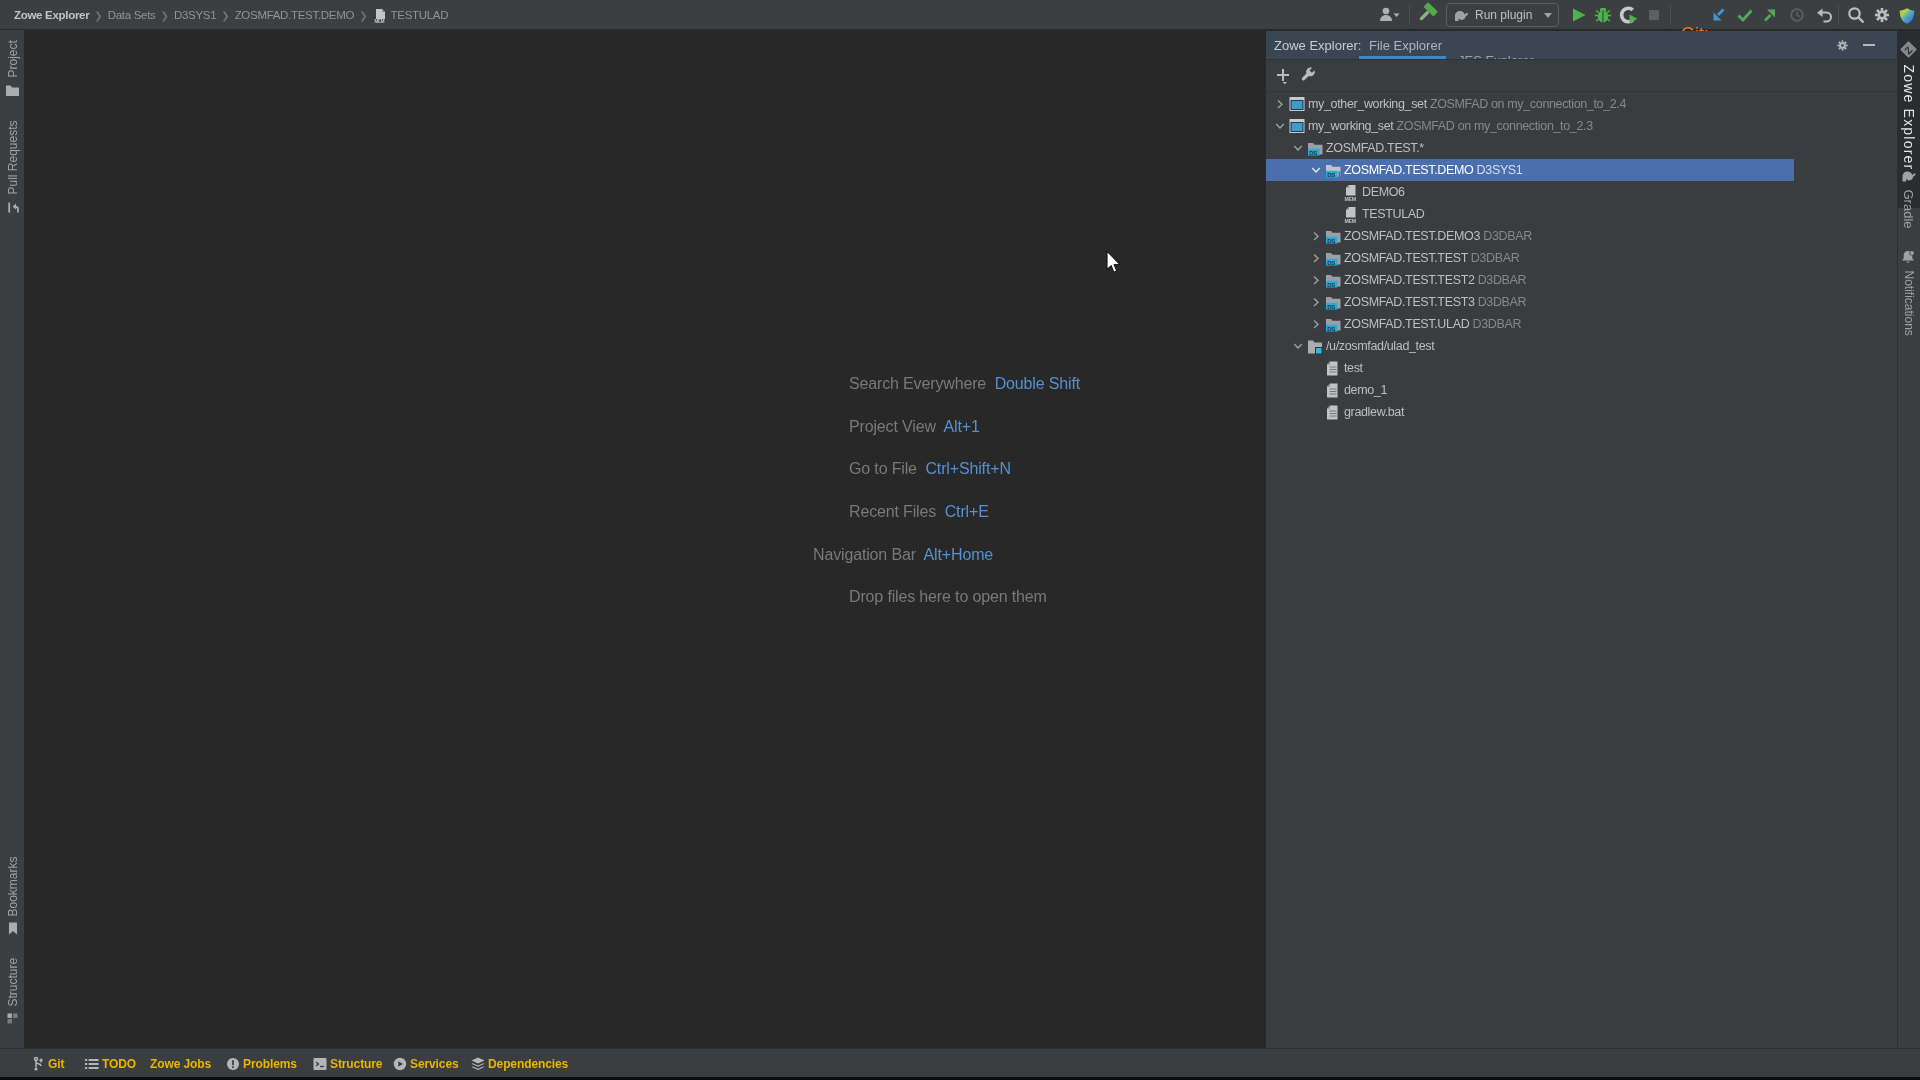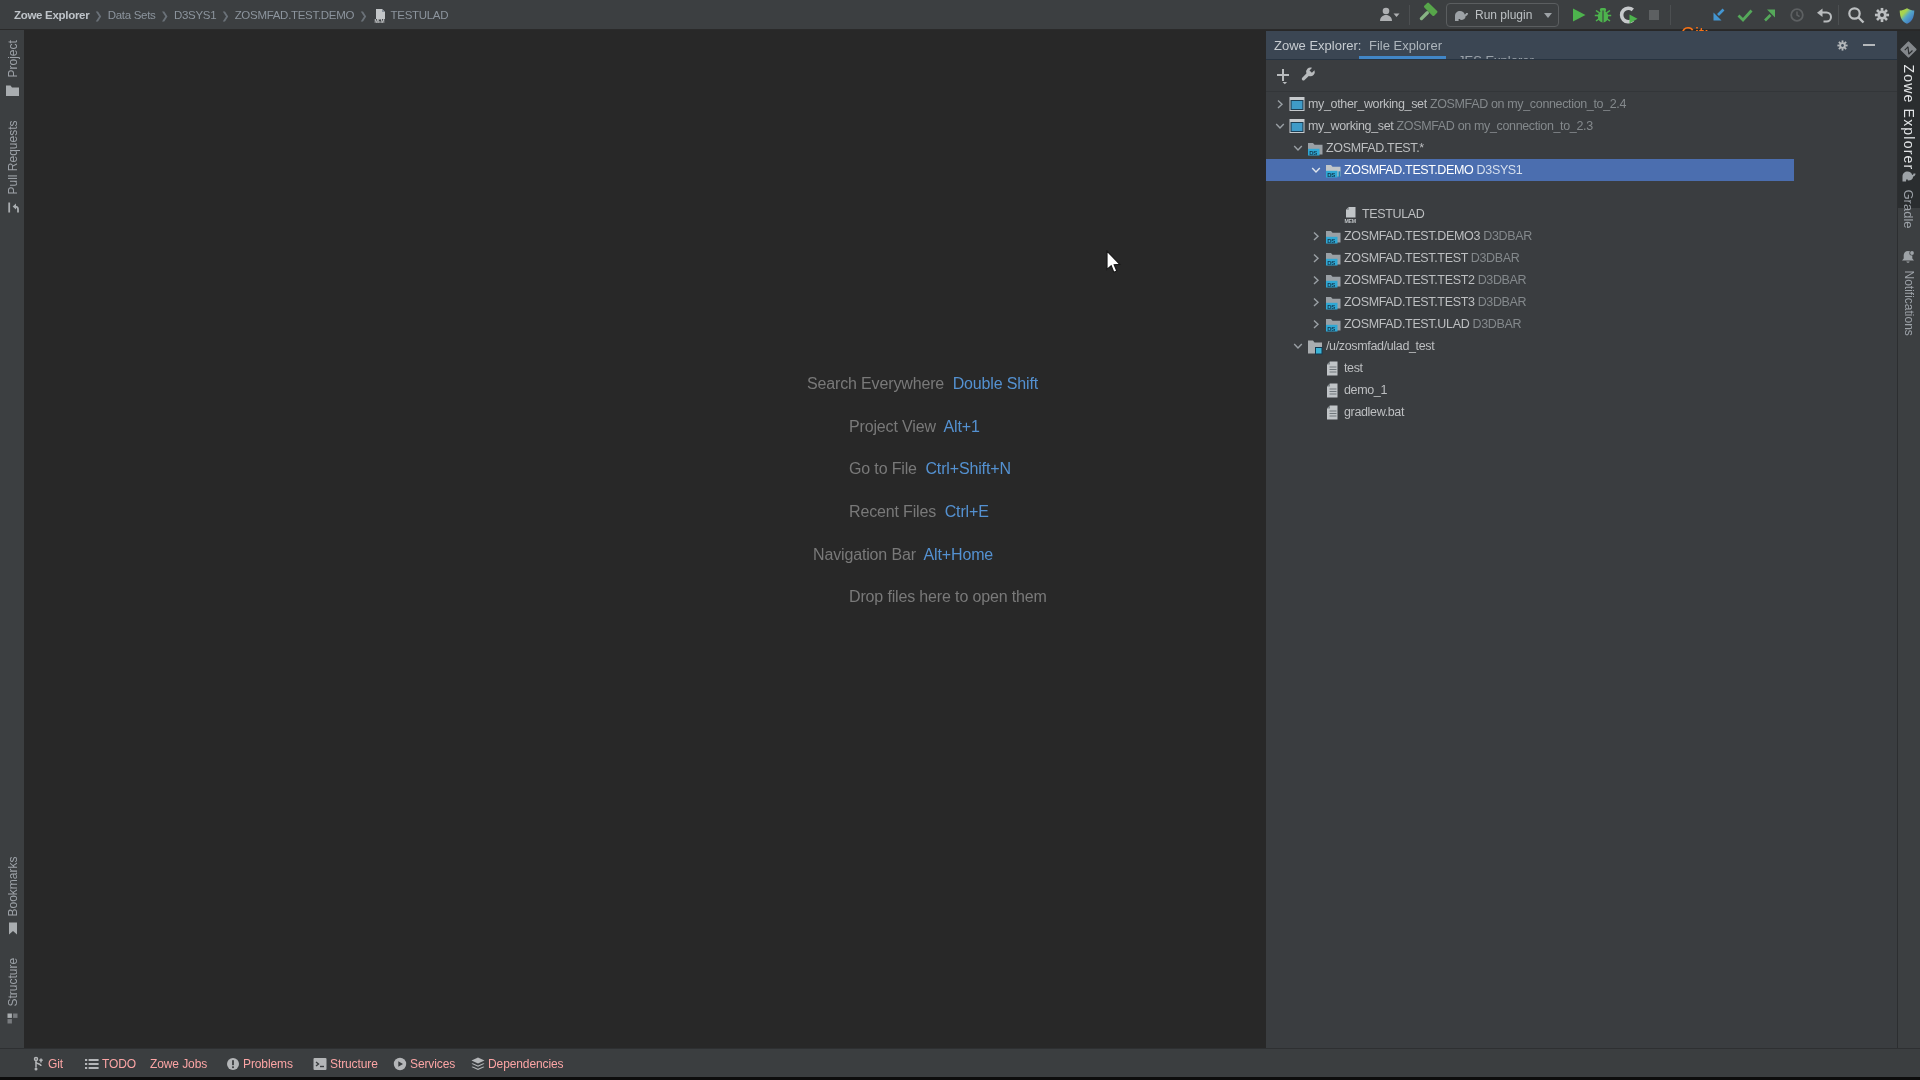--- a/index.html
+++ b/index.html
@@ -46,21 +46,21 @@
   .ric { width:16px; height:18px; margin-right:3px; display:inline-flex; align-items:center; justify-content:center; flex:none; }
 
   
   #rstripe { left:1897px; top:31px; width:23px; height:1017px; background:#3c3f41;
     border-left:1px solid #2c2e30; }
 
   
   #bbar { left:0; top:1048px; width:1920px; height:29px; background:#3b3e40;
     border-top:1px solid #2e3032; }
   .bitem { position:absolute; top:0; height:29px; display:flex; align-items:center;
-    gap:3px; font-size:12px; letter-spacing:-0.1px; color:#fca5a5; }
+    gap:3px; font-size:12px; letter-spacing:-0.1px; color:#eab308;font-weight:bold; }
   #bblack { left:0; top:1077px; width:1920px; height:3px; background:#0d0d0d; }
 </style>
 </head>
 <body>
 <div id="app">
   <div class="abs" id="toolbar">
     <div id="crumbs"><b>Zowe Explorer</b><span class="csep">❯</span>Data Sets<span class="csep">❯</span>D3SYS1<span class="csep">❯</span>ZOSMFAD.TEST.DEMO<span class="csep">❯</span><svg width="13" height="15" viewBox="0 0 13 15" style="margin-right:5px">
           <path d="M3 1 h6 l3 3 v7 h-9 z" fill="#c3c6c8"></path>
           <path d="M9 1 l3 3 h-3 z" fill="#87909a"></path>
           <rect x="2" y="11" width="9" height="3.5" fill="#3c3f41"></rect>
@@ -200,21 +200,21 @@
   <div class="vbtn l" id="vb-structure" style="left:-23.5px;top:977px;width:71px">
     <svg width="12" height="12" viewBox="0 0 12 12" fill="#a9adb0">
         <rect x="1" y="1" width="4.4" height="4.4"></rect>
         <rect x="6.6" y="1" width="4.4" height="4.4" opacity="0.55"></rect>
         <rect x="1" y="6.6" width="4.4" height="4.4" opacity="0.55"></rect>
       </svg>
     <span>Structure</span>
   </div>
 
   <div class="abs" id="editor">
-    <div class="hint" style="left:783px;top:344px">Search Everywhere  <span class="k">Double Shift</span></div>
+    <div class="hint" style="left:825px;top:344px">Search Everywhere  <span class="k">Double Shift</span></div>
     <div class="hint" style="left:825px;top:387px">Project View  <span class="k">Alt+1</span></div>
     <div class="hint" style="left:825px;top:429px">Go to File  <span class="k">Ctrl+Shift+N</span></div>
     <div class="hint" style="left:825px;top:472px">Recent Files  <span class="k">Ctrl+E</span></div>
     <div class="hint" style="left:789px;top:515px">Navigation Bar  <span class="k">Alt+Home</span></div>
     <div class="hint" style="left:825px;top:557px">Drop files here to open them</div>
 
     <svg class="abs" style="left:1081px;top:219px" width="20" height="26" viewBox="0 0 20 26">
         <path d="M2 1 L2 19.5 L6.2 15.8 L8.8 22.2 L11.8 21 L9.2 14.7 L14.8 14.4 Z" fill="#ffffff" stroke="#1a1a1a" stroke-width="1.2"></path>
       </svg>
   </div>
@@ -276,20 +276,25 @@
               <text x="2.2" y="15.6" font-size="6" font-weight="bold" fill="#123549">DS</text>
             </svg></span><span>ZOSMFAD.TEST.*</span></div>
       <div class="row sel" style="top:67px"><span style="width:41px"></span><span class="chev"><svg width="16" height="16" viewBox="0 0 16 16" fill="none" stroke="#dfe5ec" stroke-width="1.4">
               <path d="M4.2 6 l3.8 4 L11.8 6"></path>
             </svg></span><span class="ric"><svg width="16" height="18" viewBox="0 0 16 18">
               <path d="M1 4 h5 l1.5 1.8 h8 v9.7 h-14.5 z" fill="#c0c5c9"></path>
               <rect x="1" y="9.8" width="11.5" height="6.7" fill="#2fa8d5"></rect>
               <text x="2.2" y="15.6" font-size="6" font-weight="bold" fill="#123549">DS</text>
               <rect x="13.5" y="10.3" width="1.8" height="5.7" fill="#1b84b8"></rect>
             </svg></span><span>ZOSMFAD.TEST.DEMO <span class="dim">D3SYS1</span></span></div>
+      <div class="row" style="top:89px"><span style="width:59px"></span><span class="chev"></span><span class="ric"><svg width="16" height="19" viewBox="0 0 16 19">
+              <path d="M5.8 2 h6.7 v10.5 h-9.5 V4.8 z" fill="#c0c4c7"></path>
+              <path d="M5.8 2 L5.8 4.8 L3 4.8 z" fill="#808689"></path>
+              <text x="1.6" y="18" font-size="5.2" font-weight="bold" fill="#bfc3c6">MEM</text>
+            </svg></span><span>DEMO6</span></div>
       <div class="row" style="top:111px"><span style="width:59px"></span><span class="chev"></span><span class="ric"><svg width="16" height="19" viewBox="0 0 16 19">
               <path d="M5.8 2 h6.7 v10.5 h-9.5 V4.8 z" fill="#c0c4c7"></path>
               <path d="M5.8 2 L5.8 4.8 L3 4.8 z" fill="#808689"></path>
               <text x="1.6" y="18" font-size="5.2" font-weight="bold" fill="#bfc3c6">MEM</text>
             </svg></span><span>TESTULAD</span></div>
       <div class="row" style="top:133px"><span style="width:41px"></span><span class="chev"><svg width="16" height="16" viewBox="0 0 16 16" fill="none" stroke="#9aa0a5" stroke-width="1.4">
               <path d="M6 4.5 l4 3.8 L6 12"></path>
             </svg></span><span class="ric"><svg width="16" height="18" viewBox="0 0 16 18">
               <path d="M1 4 h5 l1.5 1.8 h8 v9.7 h-14.5 z" fill="#9aa0a5"></path>
               <rect x="1" y="9.8" width="11.5" height="6.7" fill="#2fa8d5"></rect>

